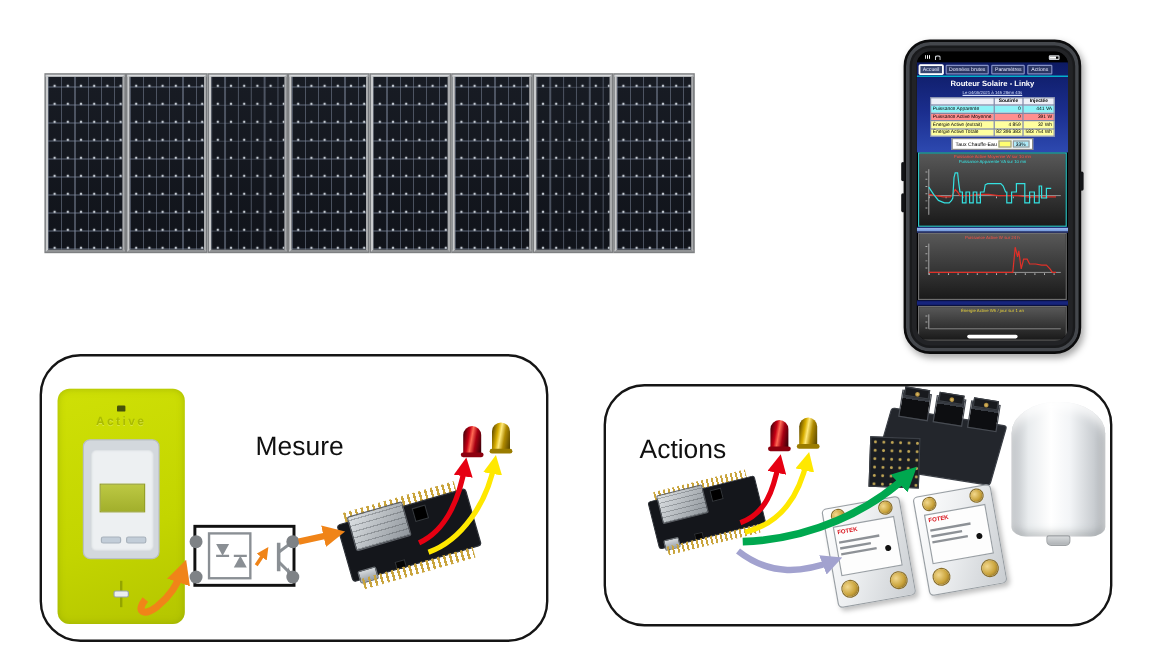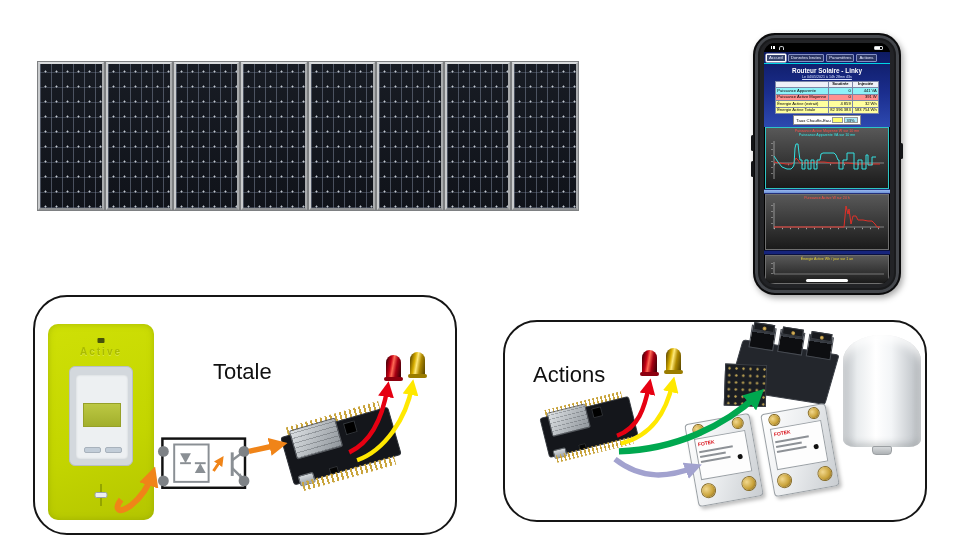--- a/index.html
+++ b/index.html
@@ -232,21 +232,21 @@
           <line x1="8" y1="1" x2="8" y2="13" stroke="#aaa" stroke-width="0.8"></line>
           <line x1="6" y1="2" x2="6" y2="13" stroke="#aaa" stroke-width="1.6" stroke-dasharray="0.8 4.2"></line>
           <line x1="8" y1="13" x2="118" y2="13" stroke="#888" stroke-width="0.8"></line>
         </svg>
       </div>
       <div class="homebar"></div>
     </div>
   </div>
 
   <div class="zone zone-mesure">
-    <div class="zone-label" style="left:178px; top:62px;">Totale</div>
+    <div class="zone-label" style="left:178px; top:62px;">Mesure</div>
 
     <div class="linky">
       <div class="linky-led"></div>
       <div class="linky-name">Active</div>
       <div class="linky-panel">
         <div class="linky-white">
           <div class="linky-lcd"></div>
           <div class="linky-btn" style="left:8px;"></div>
           <div class="linky-btn" style="left:29px;"></div>
         </div>

